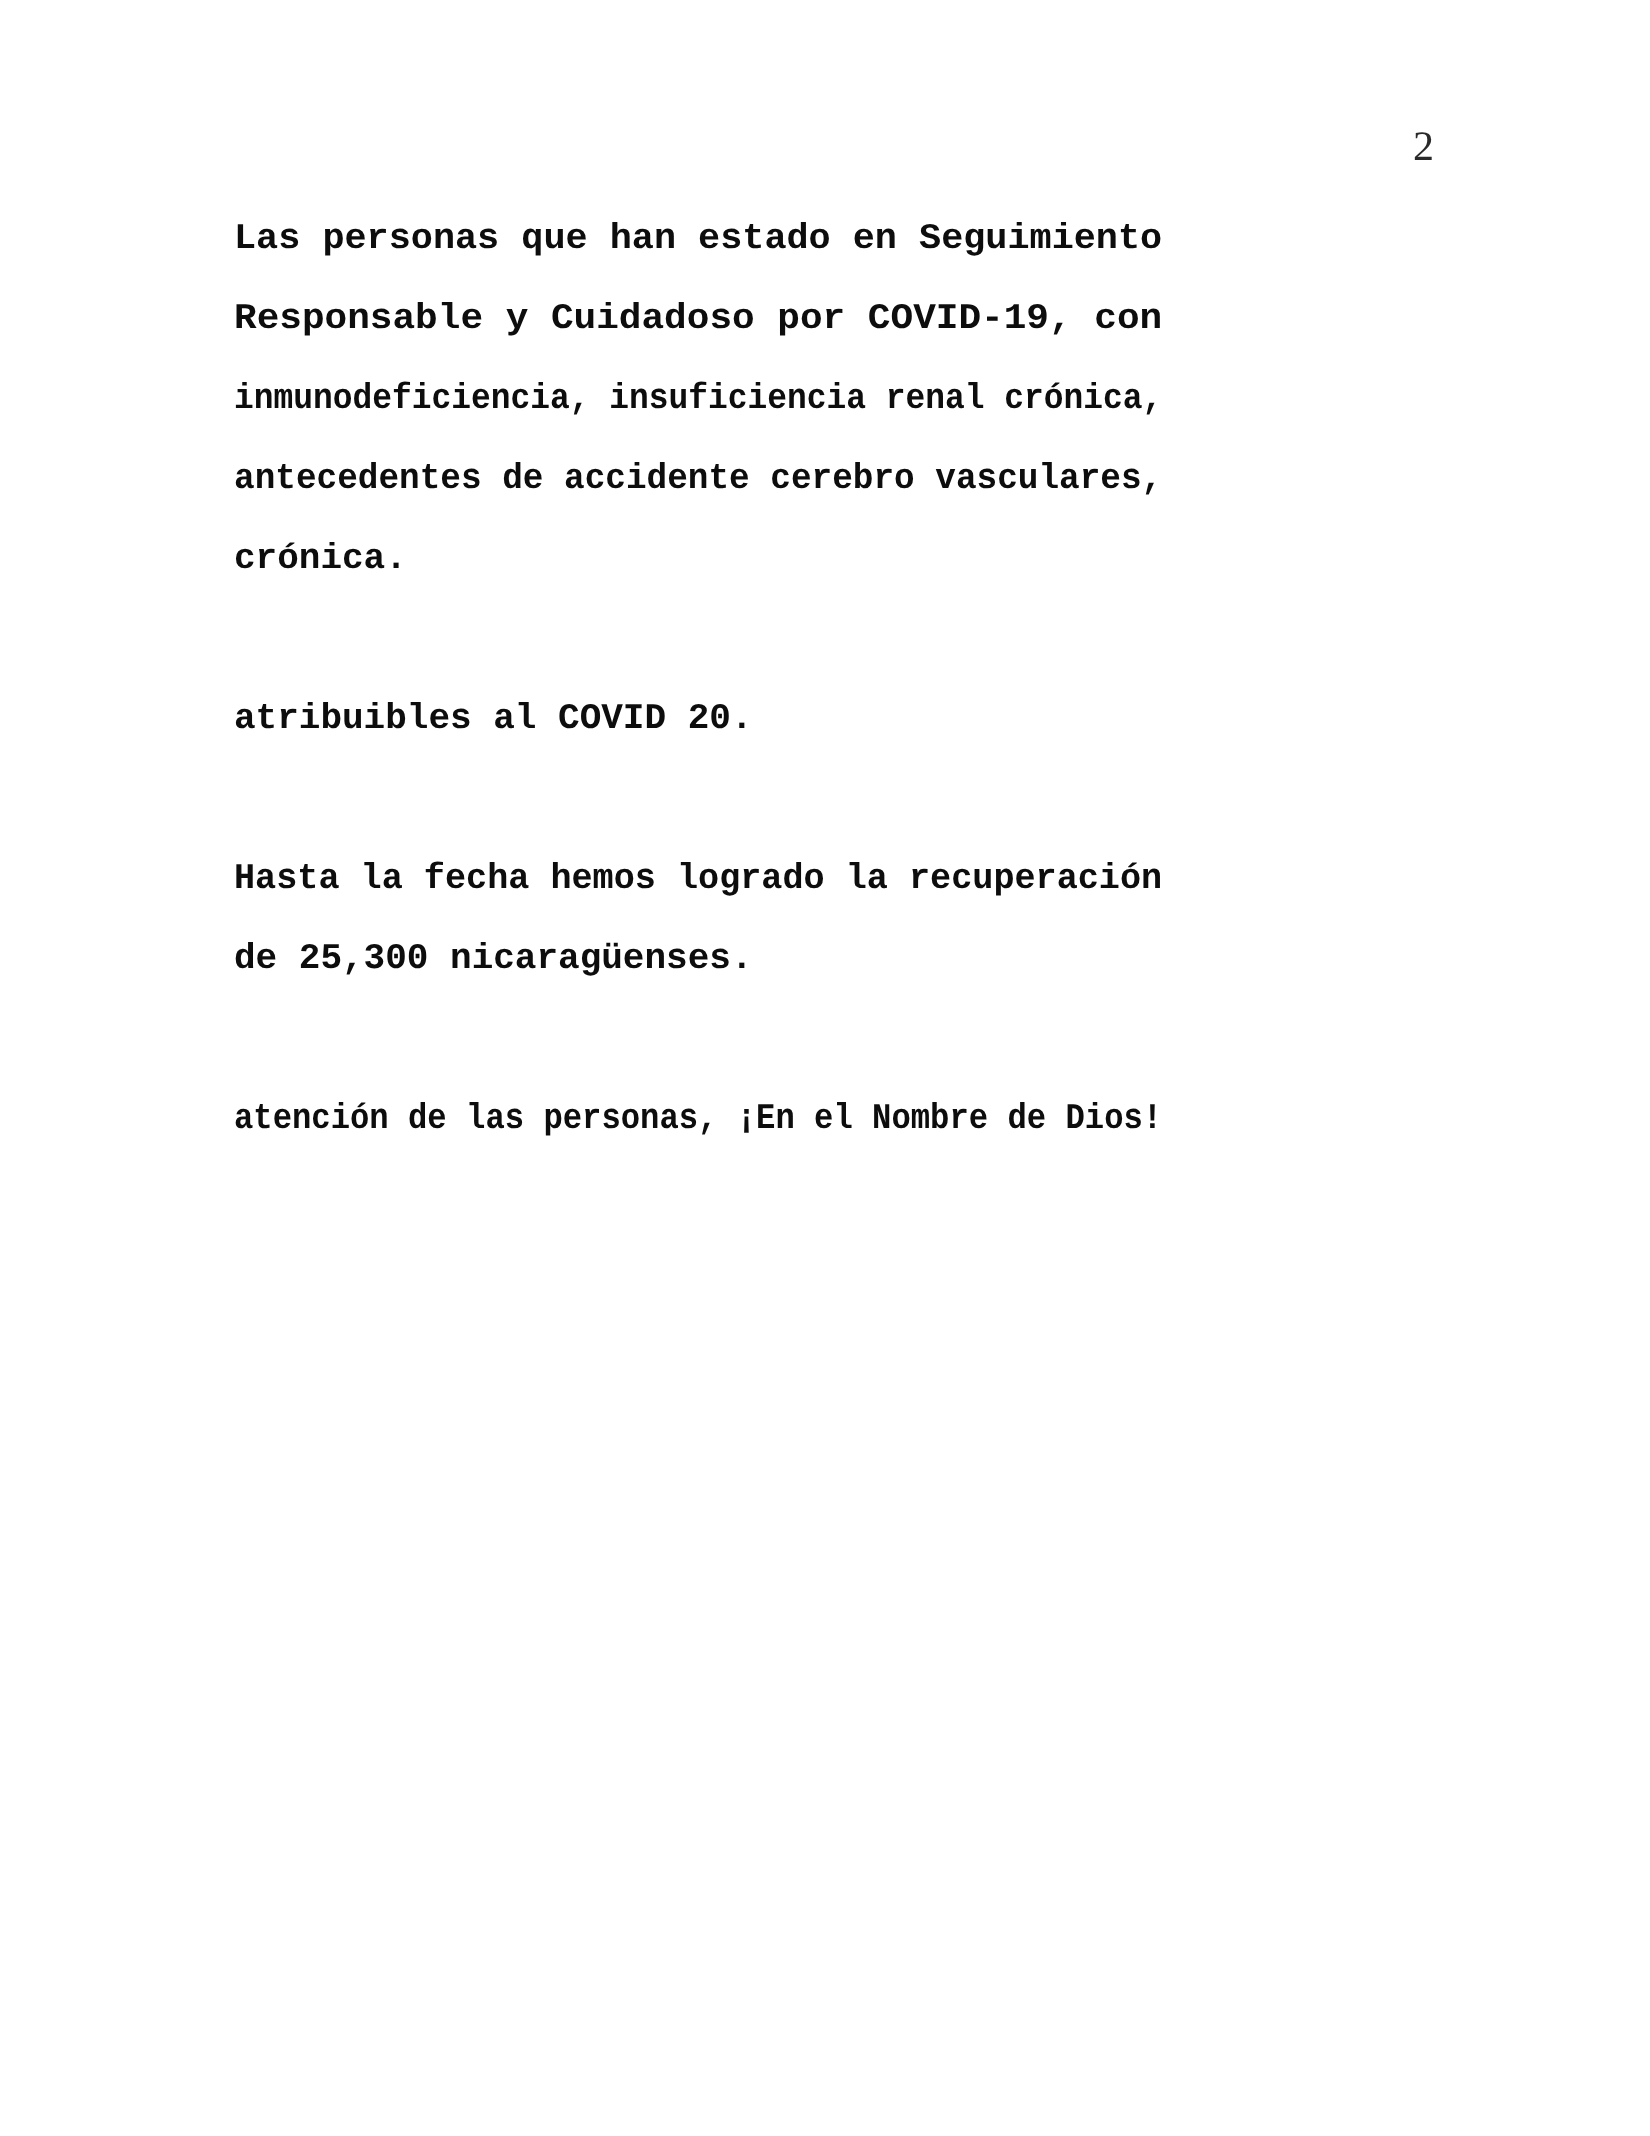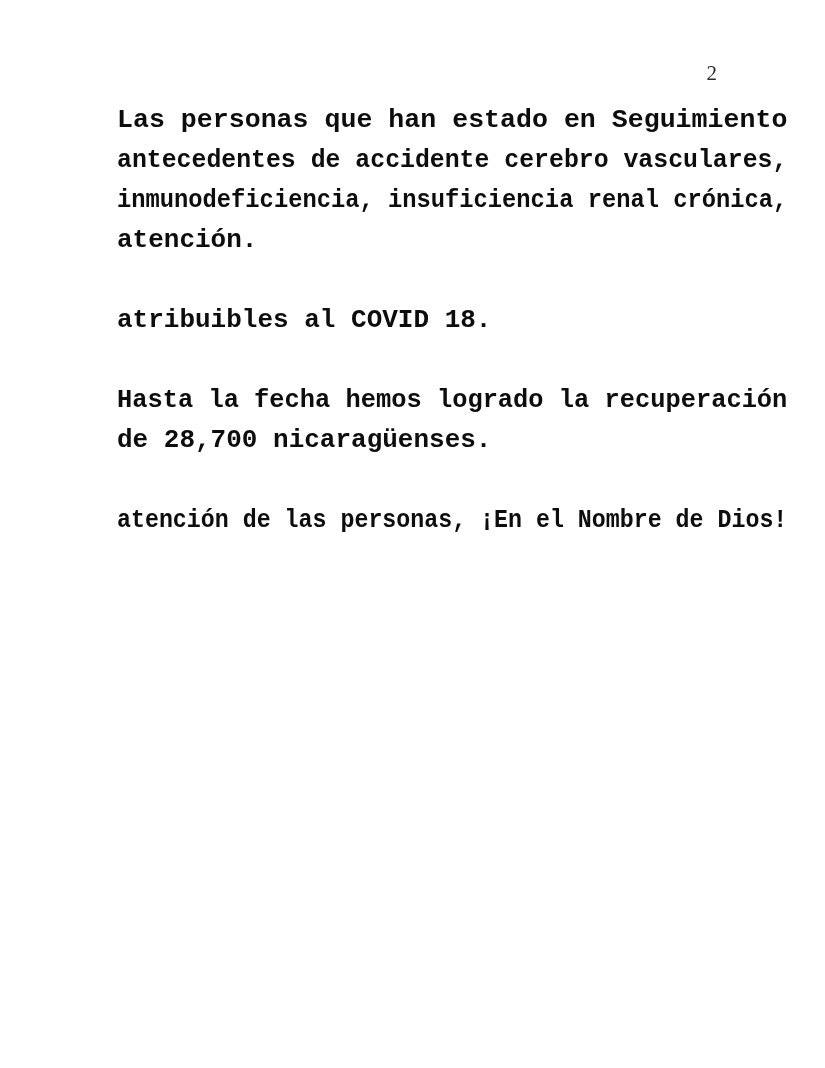--- a/index.html
+++ b/index.html
@@ -27,21 +27,21 @@
     position: absolute;
     left: 117px;
     top: 100px;
     width: 593px;
     color: #0d0d0d;
   }
   .line {
     height: 40px;
     line-height: 40px;
     white-space: pre;
-    font-size: 26px;
+    font-size: 18px;
     font-weight: 700;
     letter-spacing: 0px;
     text-decoration: underline;
   }
   .line-text {
     display: inline-block;
     transform-origin: 0 50%;
   }
   .para-gap {
     height: 40px;
@@ -51,36 +51,37 @@
 <body>
 
 <div class="page">
 
   <div class="page-number">2</div>
 
   <div class="text-block">
 
     <div>
       <div class="line"><span class="line-text fit" style="transform: scaleX(1.02294);">Las personas que han estado en Seguimiento</span></div>
+      <div class="line"><span class="line-text fit" style="transform: scaleX(1.04788);">Responsable y Cuidadoso por COVID-19, con</span></div>
+      <div class="line"><span class="line-text fit" style="transform: scaleX(0.91411);">inmunodeficiencia, insuficiencia renal crónica,</span></div>
       <div class="line"><span class="line-text fit" style="transform: scaleX(0.954743);">antecedentes de accidente cerebro vasculares,</span></div>
-      <div class="line"><span class="line-text fit" style="transform: scaleX(0.91411);">inmunodeficiencia, insuficiencia renal crónica,</span></div>
-      <div class="line"><span class="line-text">atención.</span></div>
+      <div class="line"><span class="line-text">crónica.</span></div>
     </div>
 
     <div class="para-gap"></div>
 
     <div>
-      <div class="line"><span class="line-text">atribuibles al COVID 18.</span></div>
+      <div class="line"><span class="line-text">atribuibles al COVID 20.</span></div>
     </div>
 
     <div class="para-gap"></div>
 
     <div>
       <div class="line"><span class="line-text fit" style="transform: scaleX(0.976433);">Hasta la fecha hemos logrado la recuperación</span></div>
-      <div class="line"><span class="line-text">de 28,700 nicaragüenses.</span></div>
+      <div class="line"><span class="line-text">de 25,300 nicaragüenses.</span></div>
     </div>
 
     <div class="para-gap"></div>
 
     <div>
       <div class="line"><span class="line-text fit" style="transform: scaleX(0.895073);">atención de las personas, ¡En el Nombre de Dios!</span></div>
     </div>
 
   </div>
 </div>

